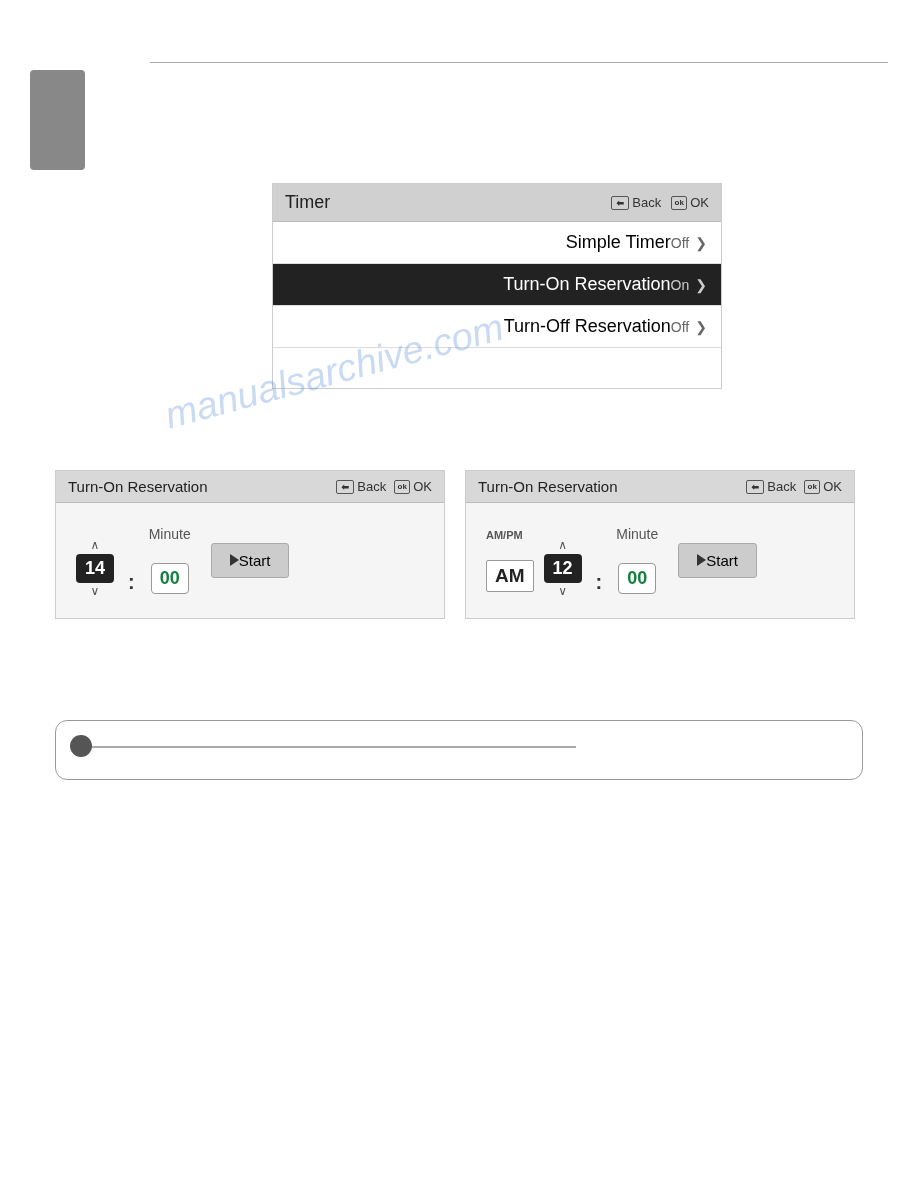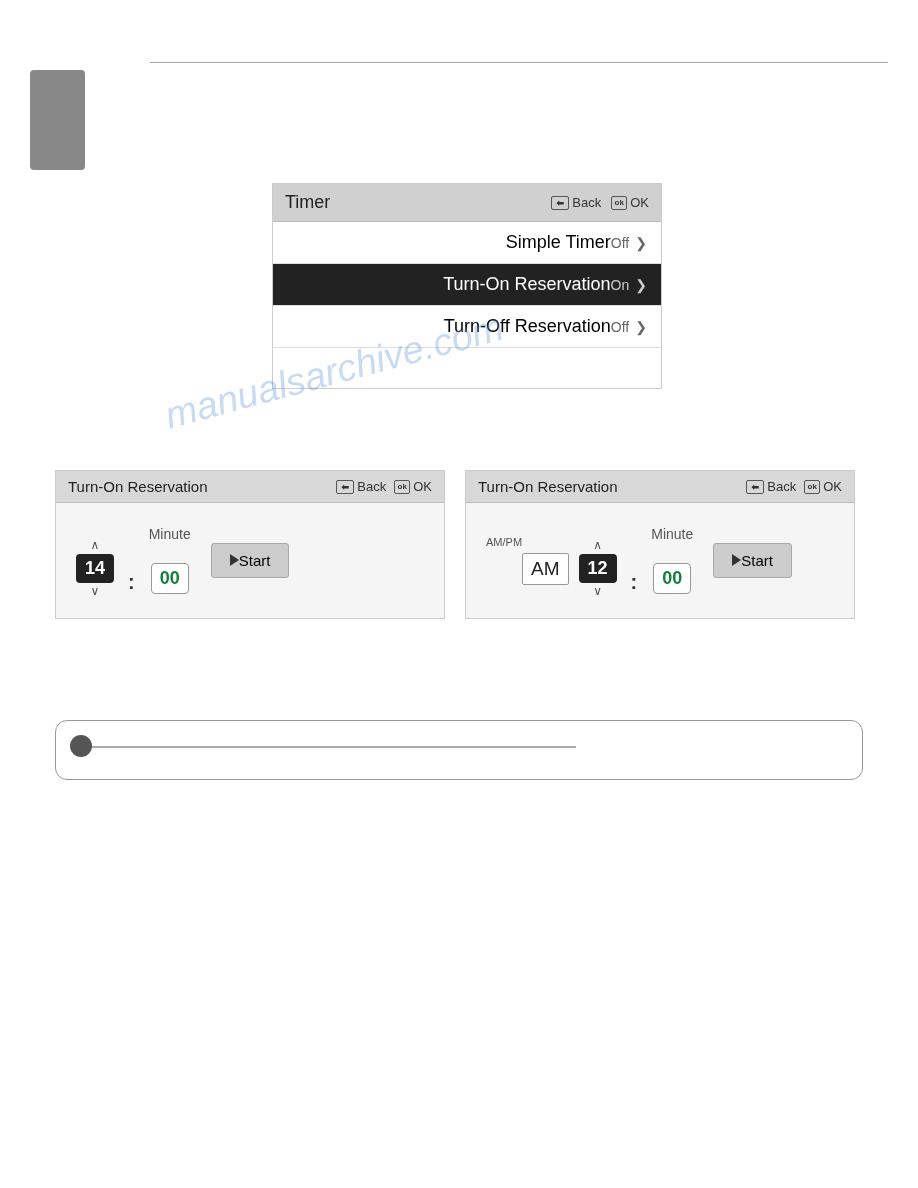--- a/index.html
+++ b/index.html
@@ -46,21 +46,21 @@
       white-space: nowrap;
       pointer-events: none;
       z-index: 100;
     }
 
     
     .timer-menu {
       position: absolute;
       top: 183px;
       left: 272px;
-      width: 390px;
+      width: 450px;
       background: #ffffff;
       border: 1px solid #cccccc;
     }
 
     .timer-menu-header {
       display: flex;
       align-items: center;
       justify-content: space-between;
       padding: 8px 12px;
       background: #d0d0d0;
@@ -272,21 +272,23 @@
       width: 0;
       height: 0;
       border-top: 6px solid transparent;
       border-bottom: 6px solid transparent;
       border-left: 9px solid #333;
       display: inline-block;
     }
 
     .ampm-section {
       display: flex;
-      align-items: center;
+      flex-direction: column;
+      align-items: center;
+      font-weight: bold;
     }
 
     .ampm-label {
       font-size: 11px;
       color: #555;
       margin-bottom: 2px;
       align-self: flex-start;
     }
 
     .ampm-value {

